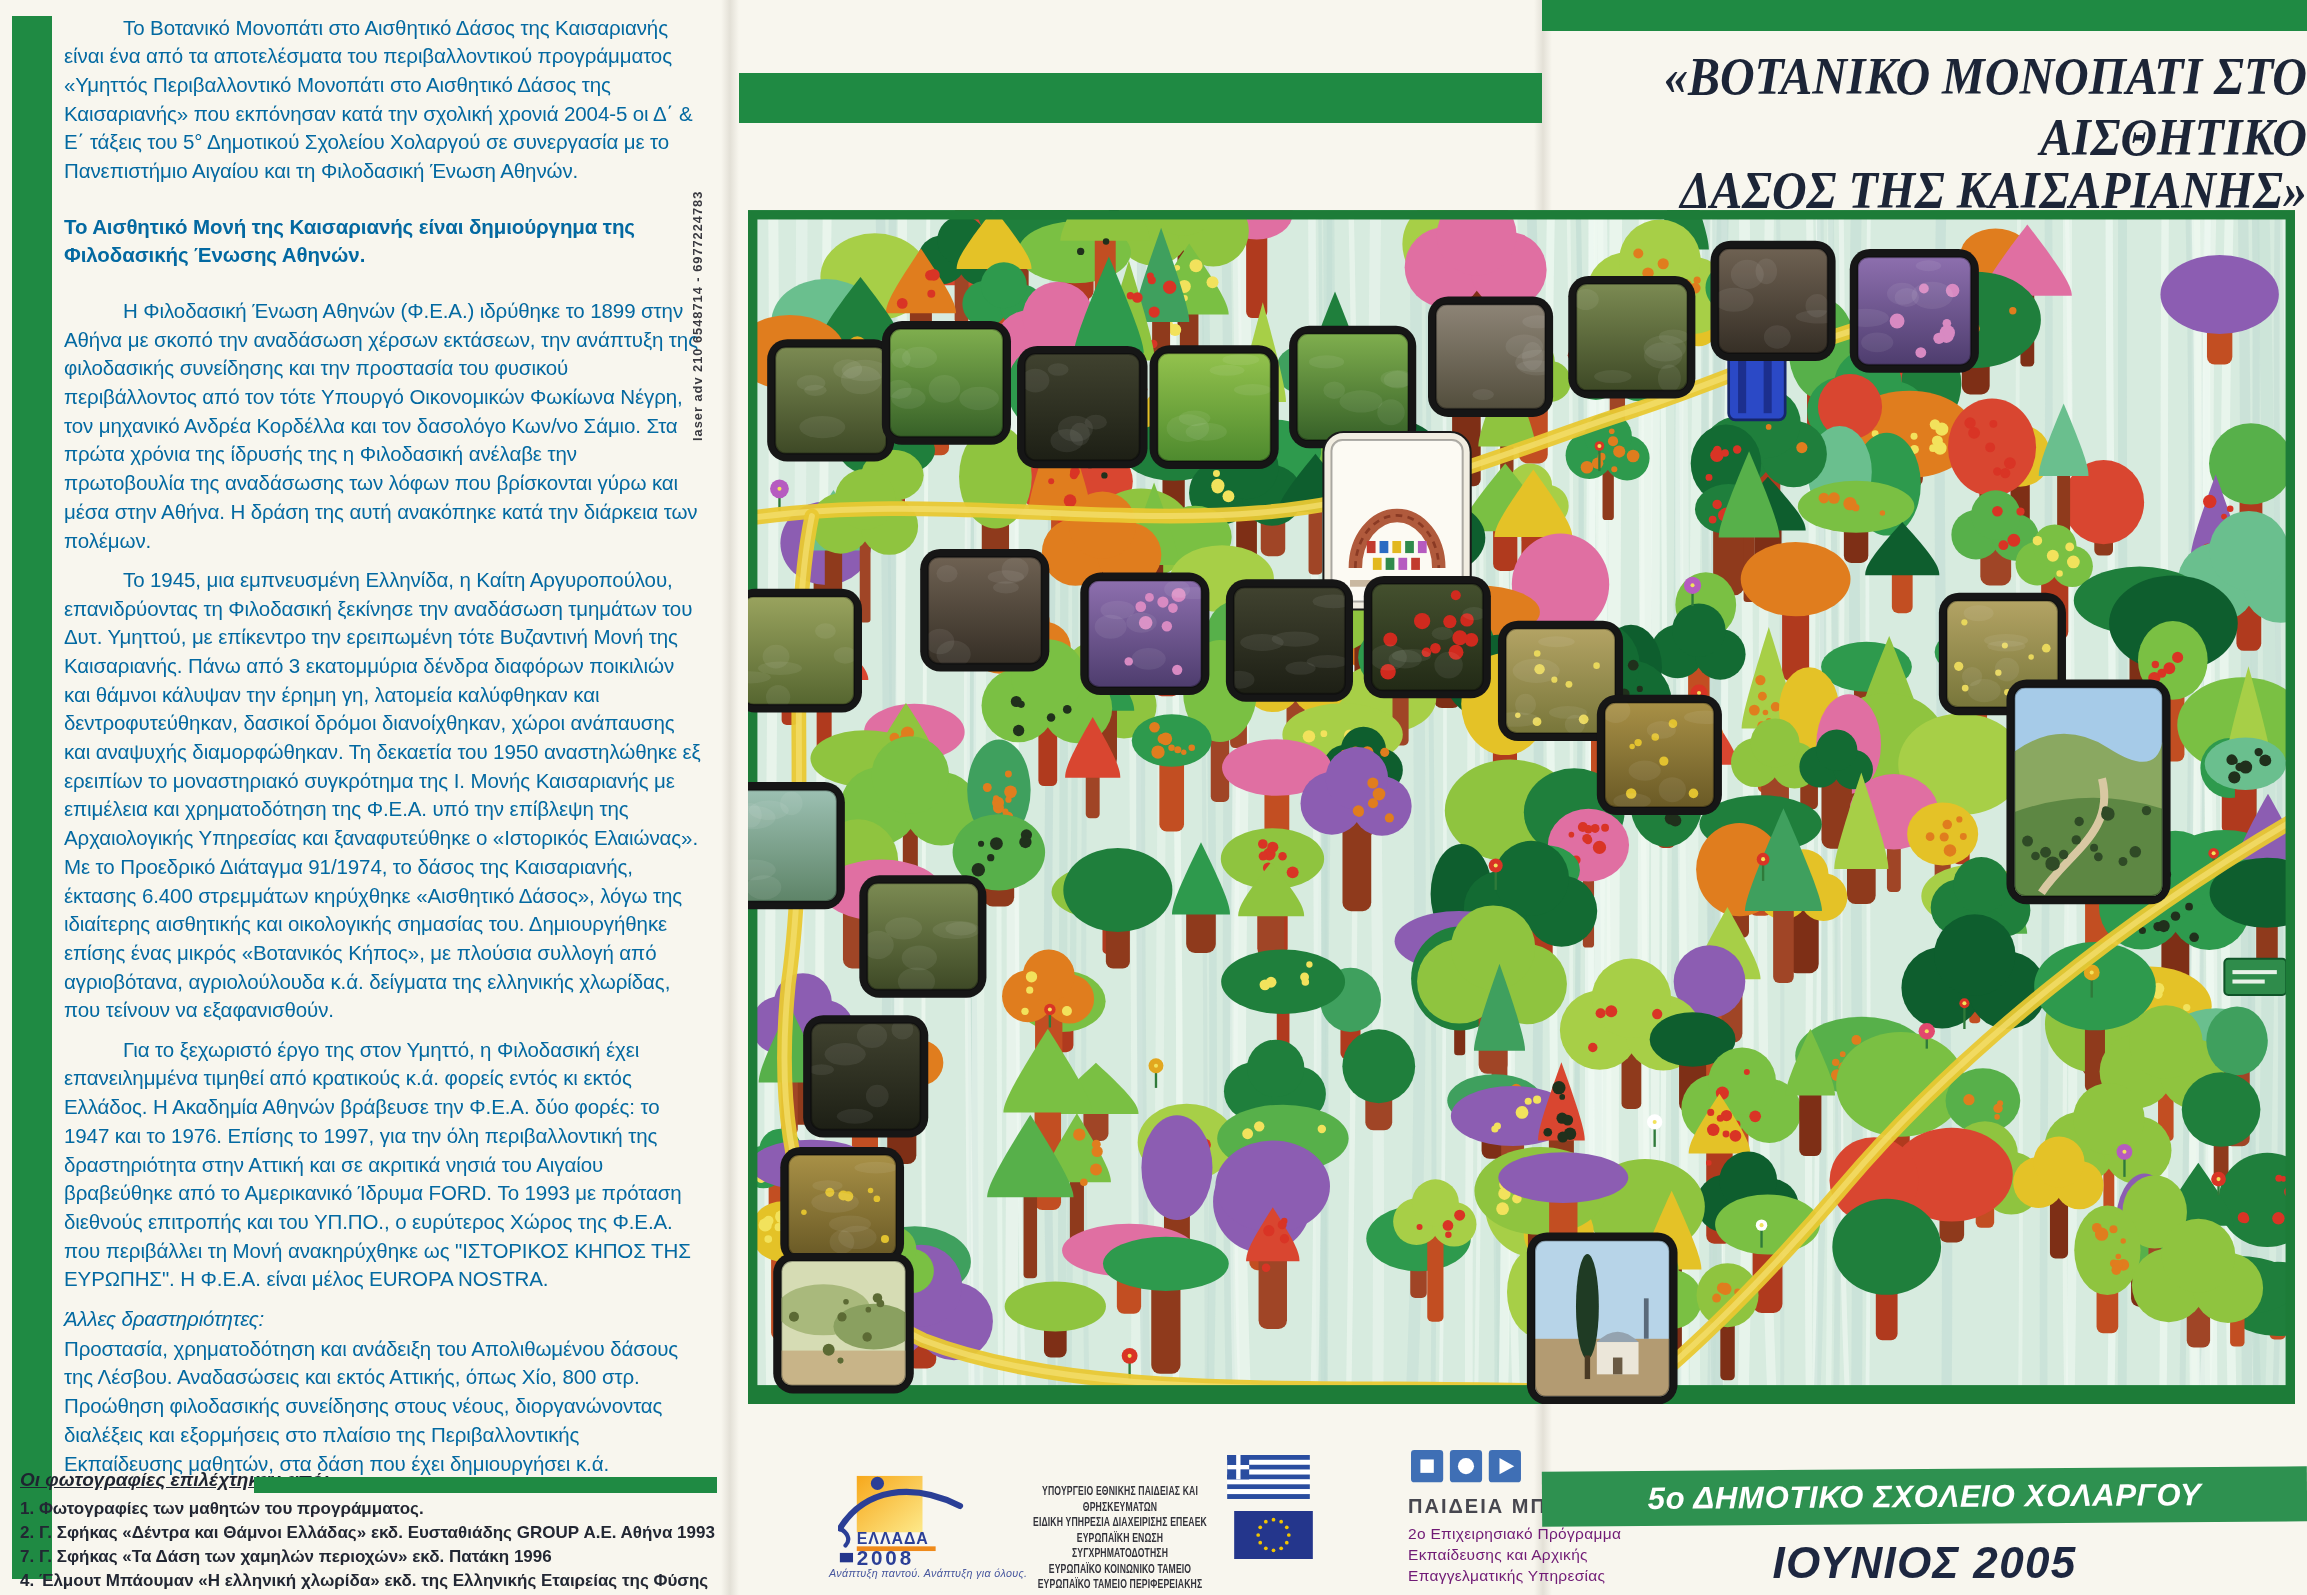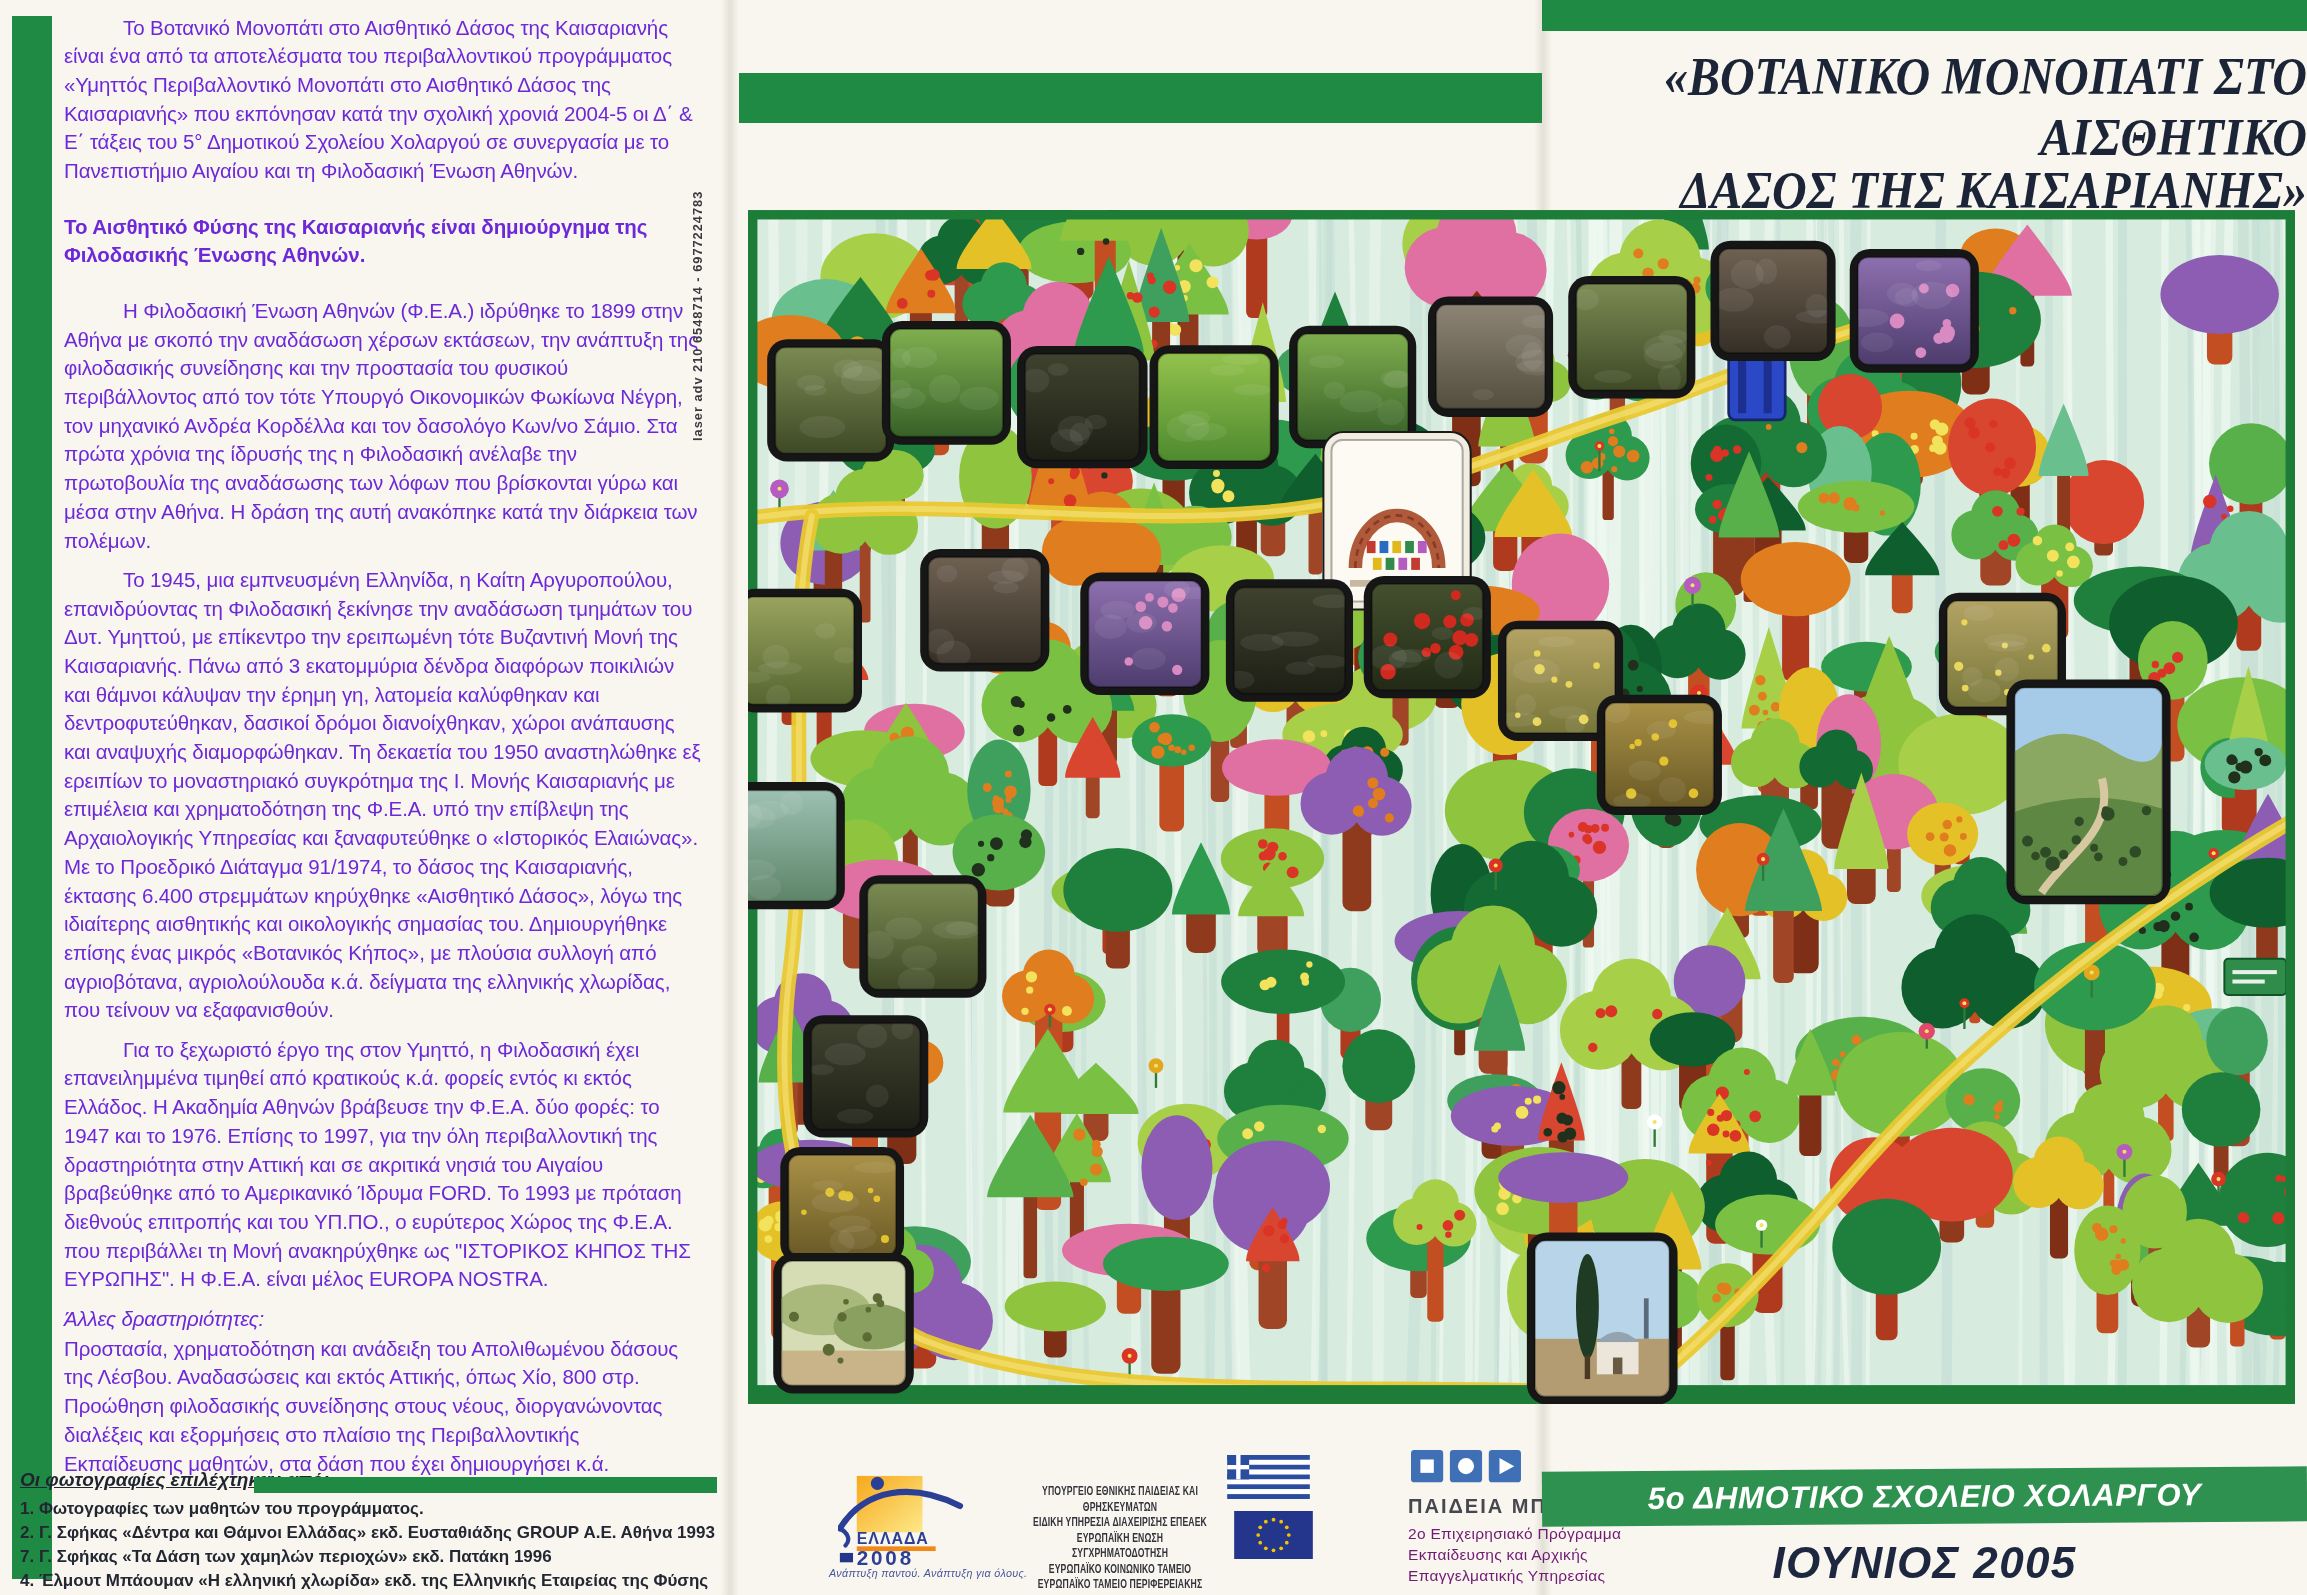--- a/index.html
+++ b/index.html
@@ -9,21 +9,21 @@
 
   
   .stripe-left{position:absolute;left:12px;top:16px;width:40px;height:1563px;background:#1f8a43;}
 
   
   .fold{position:absolute;top:0;bottom:0;width:17.5px;
         background:linear-gradient(90deg,rgba(0,0,0,0),rgba(90,80,60,.13),rgba(0,0,0,0));}
 
   
   .text-col{position:absolute;left:64px;top:13.5px;width:638px;}
-  .para{margin:0 0 10.8px;font-size:20.5px;line-height:1.4;color:#6d28d9;letter-spacing:-0.1px;text-align:left;}
+  .para{margin:0 0 10.8px;font-size:20.5px;line-height:1.4;color:#0369a1;letter-spacing:-0.1px;text-align:left;}
   .para.indent{text-indent:59px;}
   .para.heading{font-weight:700;margin:27px 0 27px;text-indent:0;}
   .para.italic{font-style:italic;margin:4px 0 1.3px;}
   .para.plain{margin:0;}
 
   .credits-heading{position:absolute;left:20px;top:1469px;font-size:19px;font-weight:700;font-style:italic;
                    text-decoration:underline;color:#1e2430;}
   .credits-bar{position:absolute;left:254px;top:1477px;width:463px;height:15.5px;background:#1f8a43;}
   .credits-list{position:absolute;left:20px;top:1497px;width:703px;}
   .credit-item{font-size:17px;line-height:24px;font-weight:700;color:#222733;}
@@ -68,21 +68,21 @@
 <body>
 
 <div id="sheet">
 
   <div class="stripe-left"></div>
   <div class="fold" style="left:721px;"></div>
   <div class="fold" style="left:1534px;"></div>
 
   <div class="text-col">
       <p class="para indent">Το Βοτανικό Μονοπάτι στο Αισθητικό Δάσος της Καισαριανής είναι ένα από τα αποτελέσματα του περιβαλλοντικού προγράμματος «Υμηττός  Περιβαλλοντικό Μονοπάτι στο Αισθητικό Δάσος της Καισαριανής» που εκπόνησαν κατά την σχολική χρονιά 2004-5 οι Δ΄ &amp; Ε΄ τάξεις του 5° Δημοτικού Σχολείου Χολαργού σε συνεργασία με το Πανεπιστήμιο Αιγαίου και τη Φιλοδασική Ένωση Αθηνών.</p>
-      <p class="para heading">Το Αισθητικό Φύσης της Καισαριανής είναι δημιούργημα της Φιλοδασικής Ένωσης Αθηνών.</p>
+      <p class="para heading">Το Αισθητικό Μονή της Καισαριανής είναι δημιούργημα της Φιλοδασικής Ένωσης Αθηνών.</p>
       <p class="para indent">Η Φιλοδασική Ένωση Αθηνών (Φ.Ε.Α.) ιδρύθηκε το 1899 στην Αθήνα με σκοπό την αναδάσωση χέρσων εκτάσεων, την ανάπτυξη της φιλοδασικής συνείδησης και την προστασία του φυσικού περιβάλλοντος από τον τότε Υπουργό Οικονομικών Φωκίωνα Νέγρη, τον μηχανικό Ανδρέα Κορδέλλα και τον δασολόγο Κων/νο Σάμιο. Στα πρώτα χρόνια της ίδρυσής της η Φιλοδασική ανέλαβε την πρωτοβουλία της αναδάσωσης των λόφων που βρίσκονται γύρω και μέσα στην Αθήνα. Η δράση της αυτή ανακόπηκε κατά την διάρκεια των πολέμων.</p>
       <p class="para indent">Το 1945, μια εμπνευσμένη Ελληνίδα, η Καίτη Αργυροπούλου, επανιδρύοντας τη Φιλοδασική ξεκίνησε την αναδάσωση τμημάτων του Δυτ. Υμηττού, με επίκεντρο την ερειπωμένη τότε Βυζαντινή Μονή της Καισαριανής. Πάνω από 3 εκατομμύρια δένδρα διαφόρων ποικιλιών και θάμνοι κάλυψαν την έρημη γη, λατομεία καλύφθηκαν και δεντροφυτεύθηκαν, δασικοί δρόμοι διανοίχθηκαν, χώροι ανάπαυσης και αναψυχής διαμορφώθηκαν. Τη δεκαετία του 1950 αναστηλώθηκε εξ ερειπίων το μοναστηριακό συγκρότημα της Ι. Μονής Καισαριανής με επιμέλεια και χρηματοδότηση της Φ.Ε.Α. υπό την επίβλεψη της Αρχαιολογικής Υπηρεσίας και ξαναφυτεύθηκε ο «Ιστορικός Ελαιώνας». Με το Προεδρικό Διάταγμα 91/1974, το δάσος της Καισαριανής, έκτασης 6.400 στρεμμάτων κηρύχθηκε «Αισθητικό Δάσος», λόγω της ιδιαίτερης αισθητικής και οικολογικής σημασίας του. Δημιουργήθηκε επίσης ένας μικρός «Βοτανικός Κήπος», με πλούσια συλλογή από αγριοβότανα, αγριολούλουδα κ.ά. δείγματα της ελληνικής χλωρίδας, που τείνουν να εξαφανισθούν.</p>
       <p class="para indent">Για το ξεχωριστό έργο της στον Υμηττό, η Φιλοδασική έχει επανειλημμένα τιμηθεί από κρατικούς κ.ά. φορείς εντός κι εκτός Ελλάδος. Η Ακαδημία Αθηνών βράβευσε την Φ.Ε.Α. δύο φορές: το 1947 και το 1976. Επίσης το 1997, για την όλη περιβαλλοντική της δραστηριότητα στην Αττική και σε ακριτικά νησιά του Αιγαίου βραβεύθηκε από το Αμερικανικό Ίδρυμα FORD. Το 1993 με πρόταση διεθνούς επιτροπής και του ΥΠ.ΠΟ., ο ευρύτερος Χώρος της Φ.Ε.Α. που περιβάλλει τη Μονή ανακηρύχθηκε ως "ΙΣΤΟΡΙΚΟΣ ΚΗΠΟΣ ΤΗΣ ΕΥΡΩΠΗΣ". Η Φ.Ε.Α. είναι μέλος EUROPA NOSTRA.</p>
       <p class="para italic">Άλλες δραστηριότητες:</p>
       <p class="para plain">Προστασία, χρηματοδότηση και ανάδειξη του Απολιθωμένου δάσους της Λέσβου. Αναδασώσεις και εκτός Αττικής, όπως Χίο, 800 στρ. Προώθηση  φιλοδασικής συνείδησης στους νέους, διοργανώνοντας διαλέξεις και εξορμήσεις στο πλαίσιο της Περιβαλλοντικής Εκπαίδευσης μαθητών, στα δάση που έχει δημιουργήσει κ.ά.</p>
     </div>
 
   <div class="credits-heading">Οι φωτογραφίες επιλέχτηκαν από:</div>
   <div class="credits-bar"></div>
   <div class="credits-list">

